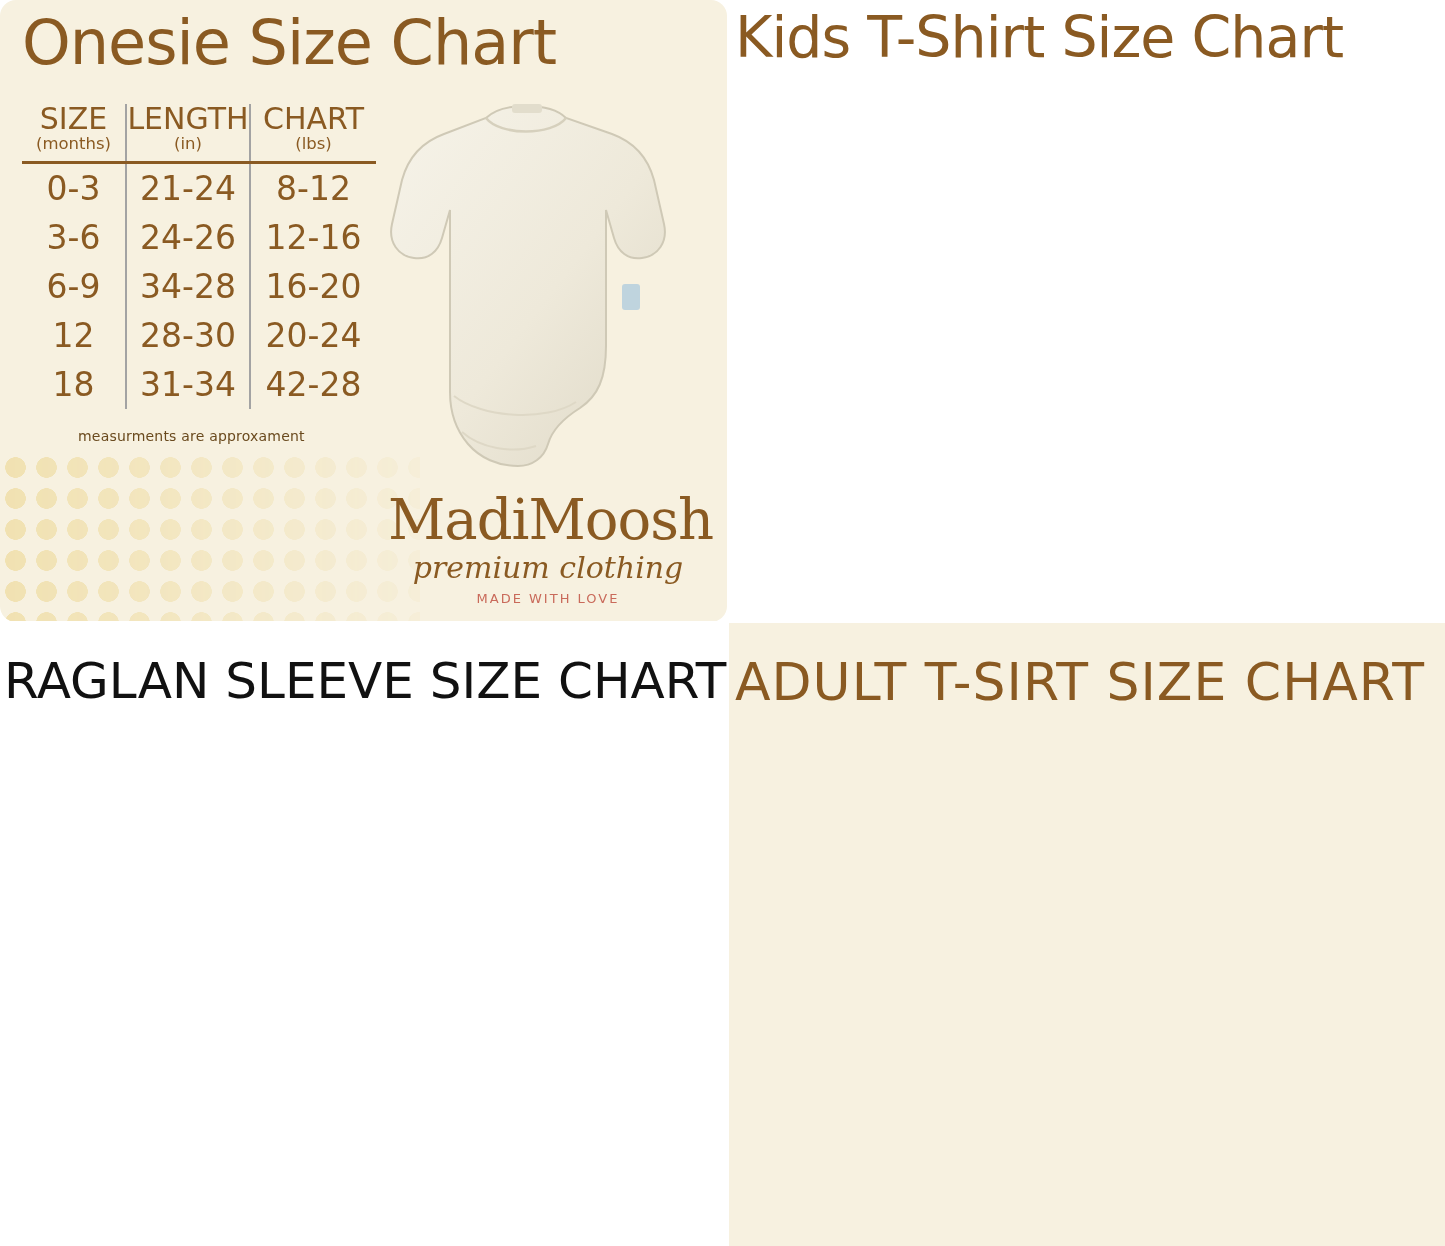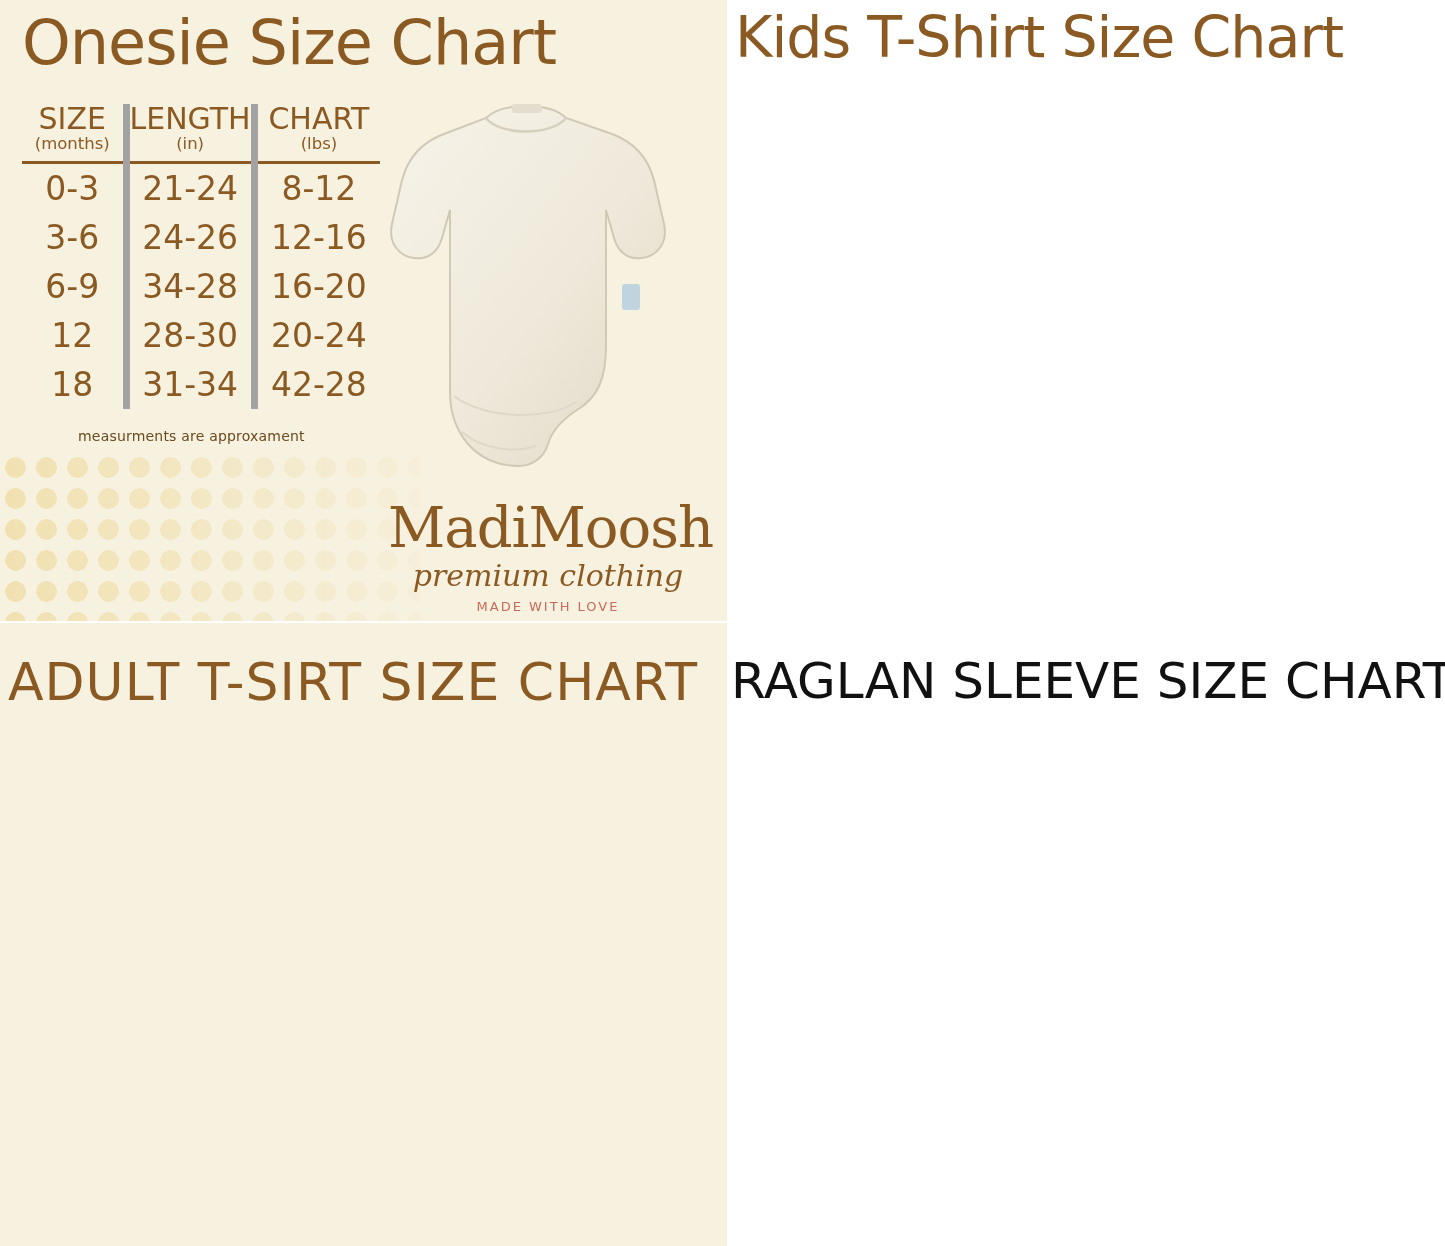--- a/index.html
+++ b/index.html
@@ -12,21 +12,21 @@
   .sheet {
     position: relative;
     width: 1445px; height: 1246px;
     display: grid;
     grid-template-columns: 727px 718px;
     grid-template-rows: 622px 624px;
   }
   .panel { position: relative; overflow: hidden; }
 
   
-  .p-onesie  { background: #f7f1e0; }
+  .p-onesie  { background: #f7f1e0; border-radius: 16px; }
   .p-kids    { background: #ffffff; }
   .p-adult   { background: #f7f1e0; }
   .p-raglan  { background: #ffffff; }
 
   
   .title {
     font-family: "DejaVu Sans", sans-serif;
     font-weight: 400;
     letter-spacing: -1px;
     white-space: nowrap;
@@ -59,21 +59,21 @@
     font-weight: 400;
     text-align: center;
     vertical-align: middle;
     white-space: nowrap;
   }
   .hdr-main { display: block; line-height: 1.0; }
   .hdr-sub  { display: block; font-size: 0.55em; line-height: 1.25; }
 
   
   .brown { color: #8a5a22; }
-  .brown .vline { border-left: 7px solid #a3a3a3; }
+  .brown .vline { border-left: 2px solid #a3a3a3; }
   .brown .hline { border-bottom: 3px solid #8a5a22; }
 
   
   .chart-onesie { left: 22px; top: 104px; font-size: 33px; }
   .chart-onesie th { padding: 0 0 6px 0; font-size: 30px; }
   .chart-onesie td { padding: 5px 0; }
   .chart-onesie .c0 { width: 104px; }
   .chart-onesie .c1 { width: 124px; }
   .chart-onesie .c2 { width: 126px; }
 
@@ -86,21 +86,20 @@
   }
   .fn-onesie { left: 78px; top: 428px; text-align: right; }
 
   
   .logo { position: absolute; text-align: center; }
   .logo .brand {
     font-family: "DejaVu Serif", serif;
     font-size: 56px;
     letter-spacing: -1px;
     line-height: 1.0;
-    margin-top: 8px;
   }
   .logo .tagline {
     font-family: "DejaVu Serif", serif;
     font-style: italic;
     font-size: 30px;
     line-height: 1.3;
   }
   .logo .made {
     font-size: 13px;
     letter-spacing: 2px;
@@ -223,27 +222,27 @@
       <div class="tagline">premium clothing</div>
       <div class="made">MADE WITH LOVE</div>
     </div>
   </div>
 
   <div class="panel p-kids">
     <div class="title title-kids">Kids T-Shirt Size Chart</div>
 
   </div>
 
+  <div class="panel p-raglan">
+
+    <div class="title title-raglan">RAGLAN SLEEVE SIZE CHART</div>
+
+  </div>
+
   <div class="panel p-adult">
 
     <div class="title title-adult">ADULT T-SIRT SIZE CHART</div>
-
-  </div>
-
-  <div class="panel p-raglan">
-
-    <div class="title title-raglan">RAGLAN SLEEVE SIZE CHART</div>
 
   </div>
 
   <div class="divider-v"></div>
   <div class="divider-h"></div>
 </div>
 
 </body></html>

